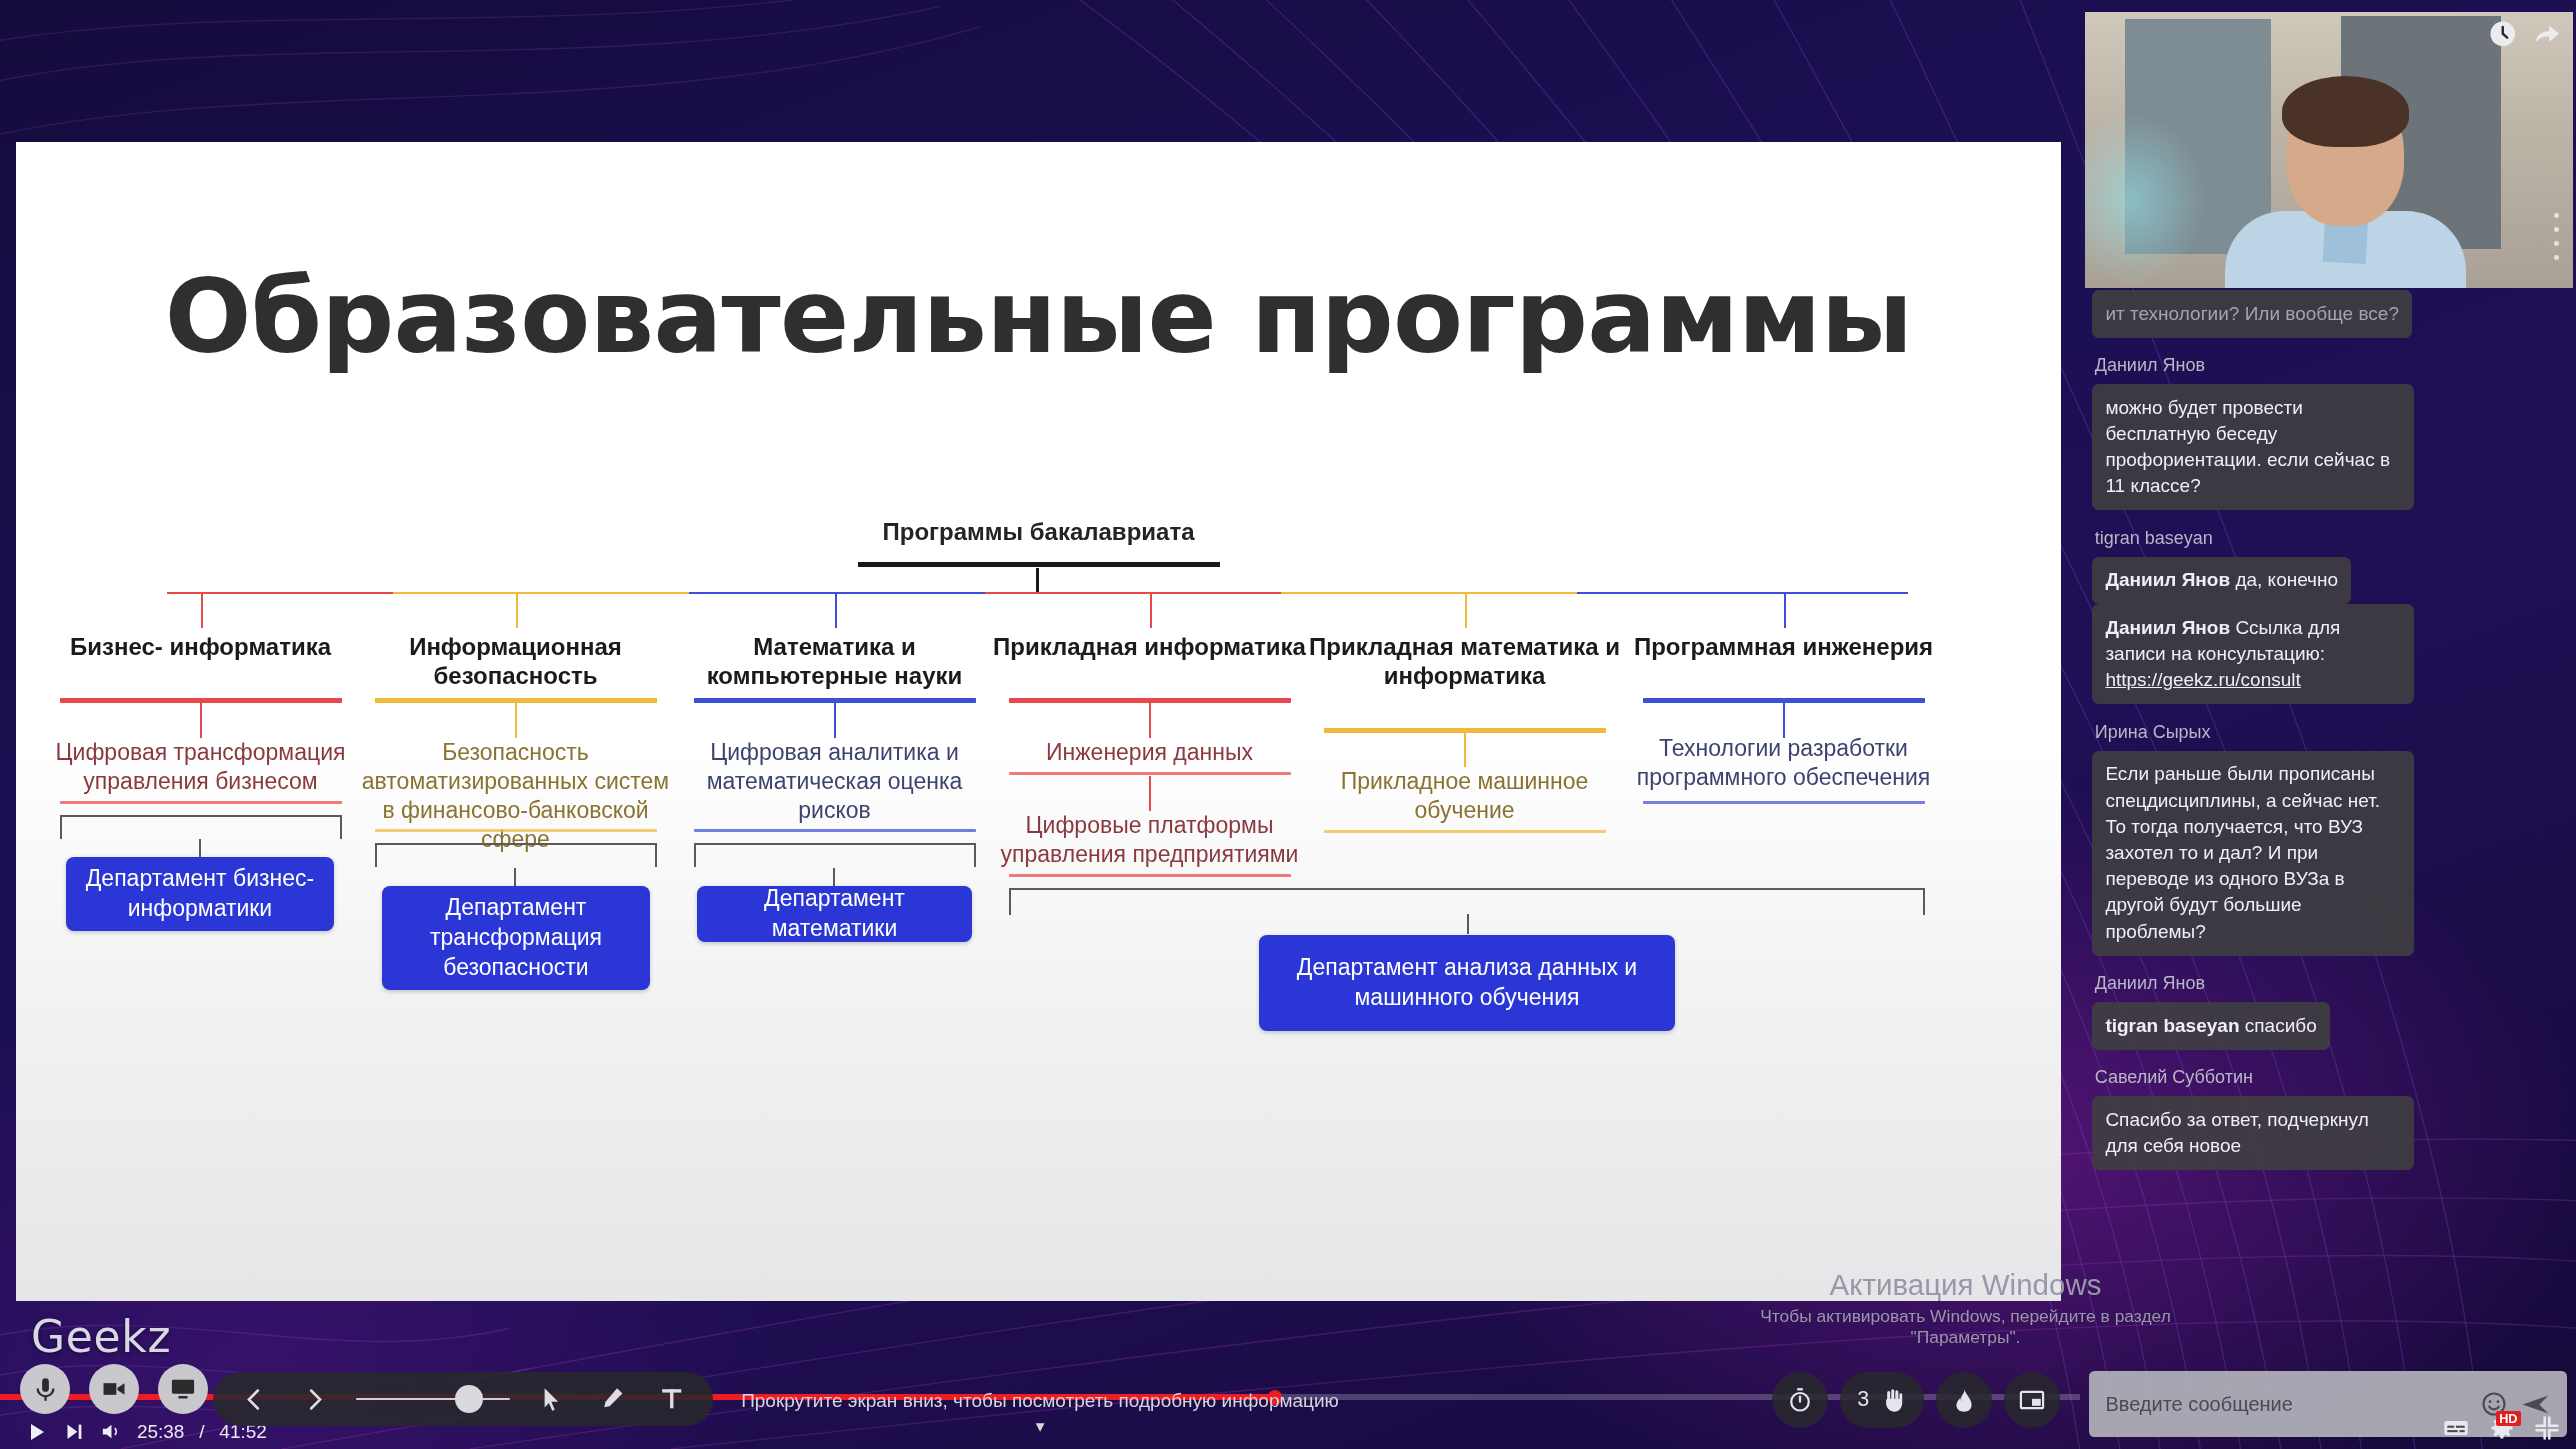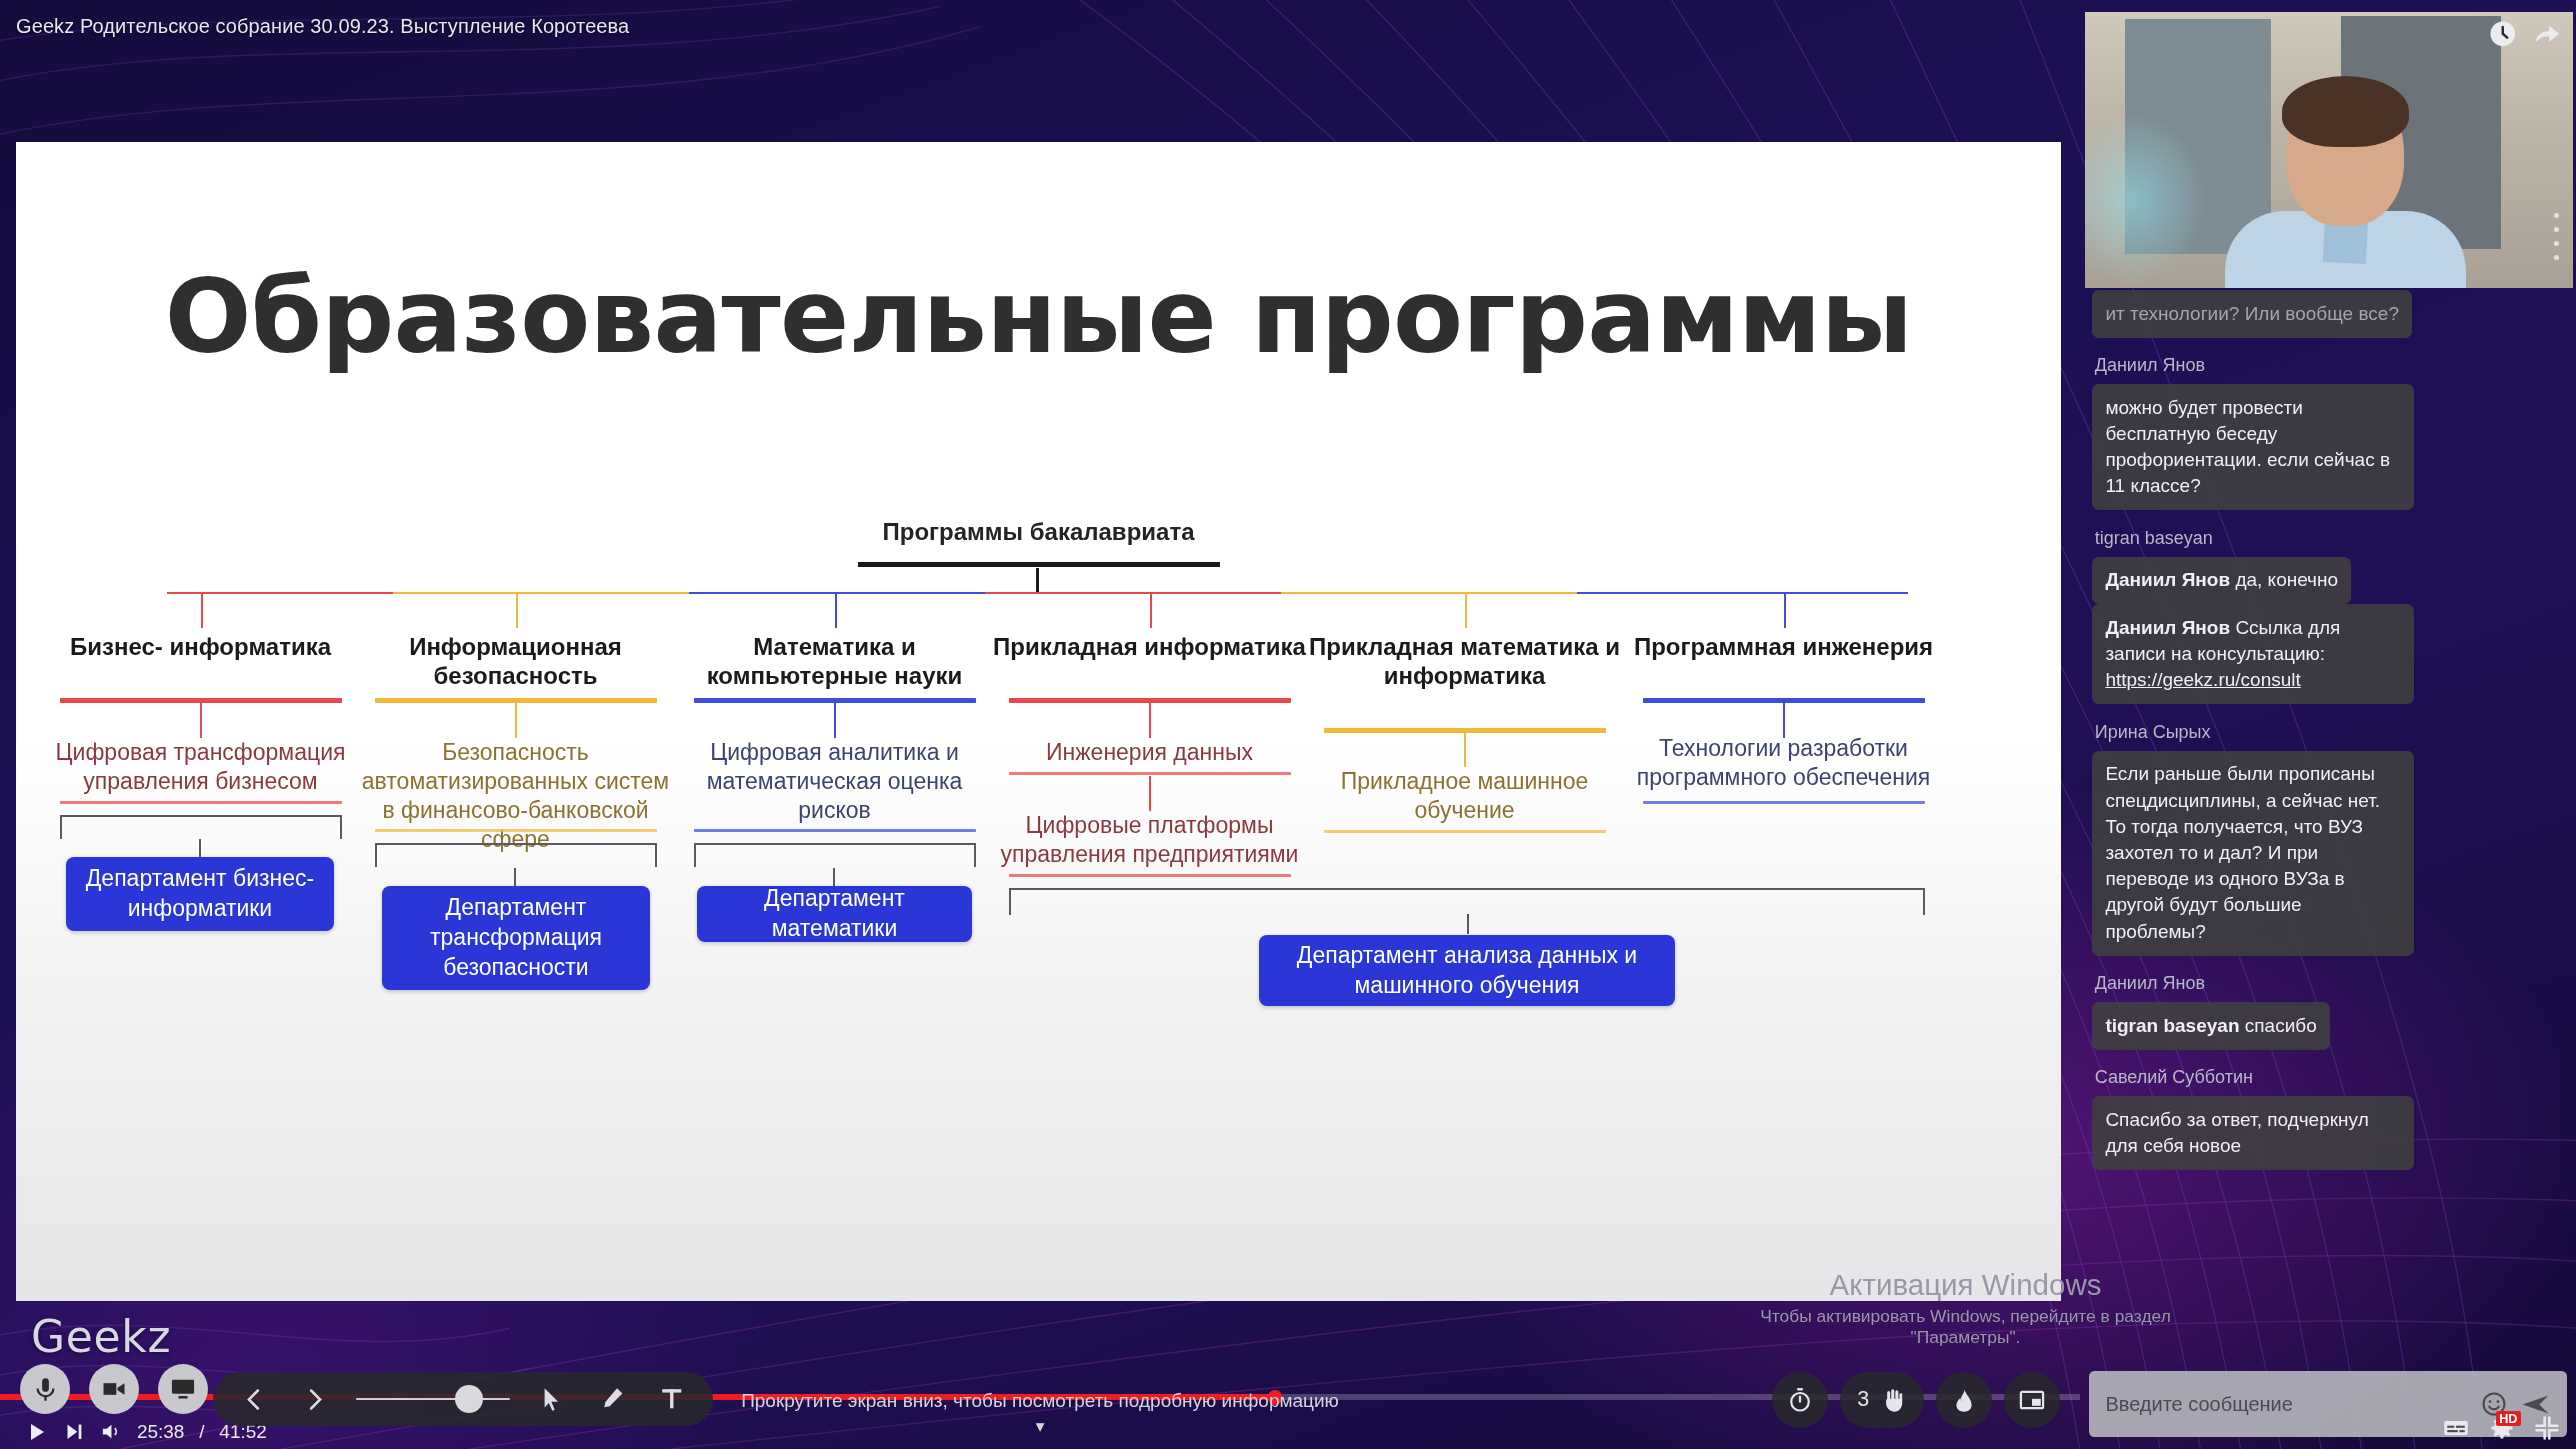--- a/index.html
+++ b/index.html
@@ -286,23 +286,20 @@
       <path d="M0,200 C430,110 950,190 1460,40"></path>
       <path d="M0,60 C380,0 860,60 1320,-20"></path>
     </g>
     <g stroke="#8b5bd4" stroke-width="2" fill="none" opacity="0.4">
       <path d="M0,1990 C260,1940 500,2040 760,1980"></path>
       <path d="M0,2050 C250,2000 520,2100 790,2040"></path>
       <path d="M0,2110 C240,2065 540,2150 820,2095"></path>
     </g>
   </svg>
 
-  <div class="titlebar">
-    <div class="titlebar-text">Geekz Родительское собрание 30.09.23. Выступление Коротеева</div>
-  </div>
 
   <div class="slide">
     <div class="slide-title">Образовательные программы</div>
 
     <div class="diagram">
       <div class="root-label">Программы бакалавриата</div>
       <div class="root-bar"></div>
       <div class="root-stem"></div>
       <div class="rail"></div>
       <div id="cols">
@@ -362,21 +359,21 @@
         <div class="bracket-stem" style="left: 183px; top: 321px; height: 19px;"></div>
         <div class="dept" style="left: 50px; top: 339px; width: 268px; height: 74px; background: rgb(42, 55, 214);">Департамент бизнес-информатики</div>
         <div class="bracket" style="left: 359px; top: 325px; width: 282px; height: 24px;"></div>
         <div class="bracket-stem" style="left: 498px; top: 350px; height: 19px;"></div>
         <div class="dept" style="left: 366px; top: 368px; width: 268px; height: 104px; background: rgb(42, 55, 214);">Департамент трансформация безопасности</div>
         <div class="bracket" style="left: 678px; top: 325px; width: 282px; height: 24px;"></div>
         <div class="bracket-stem" style="left: 817px; top: 350px; height: 19px;"></div>
         <div class="dept" style="left: 681px; top: 368px; width: 275px; height: 56px; background: rgb(42, 55, 214);">Департамент математики</div>
         <div class="bracket" style="left: 993px; top: 370px; width: 916px; height: 27px;"></div>
         <div class="bracket-stem" style="left: 1451px; top: 396px; height: 20px;"></div>
-        <div class="dept" style="width: 416px; height: 71px; left: 1243px; top: 417px; background: rgb(42, 55, 214);">Департамент анализа данных и машинного обучения</div>
+        <div class="dept" style="width: 416px; height: 96px; left: 1243px; top: 417px; background: rgb(42, 55, 214);">Департамент анализа данных и машинного обучения</div>
       </div>
   </div>
 
   <div class="geekz">Geekz</div>
 
   <div class="winact">
     <div class="w1">Активация Windows</div>
     <div class="w2">Чтобы активировать Windows, перейдите в раздел "Параметры".</div>
   </div>
 

